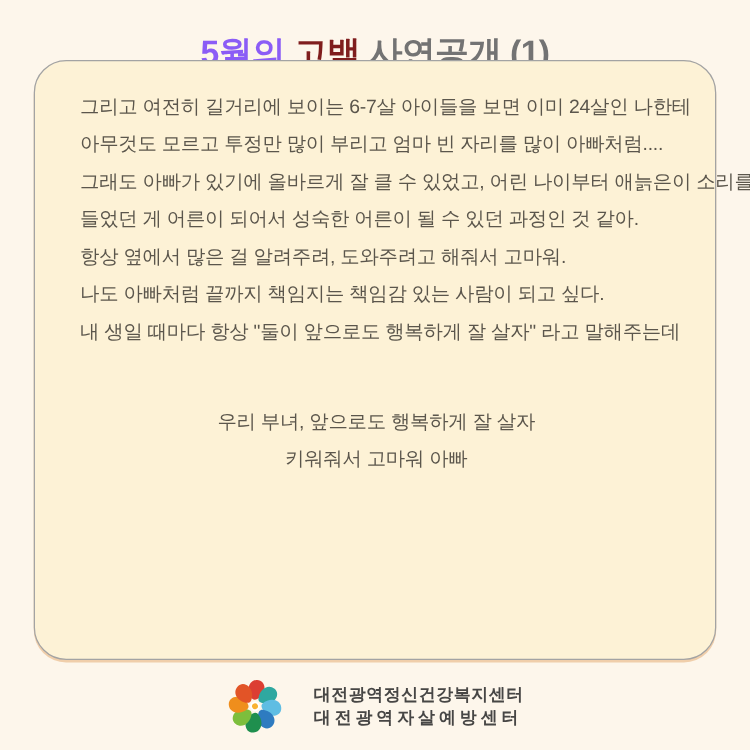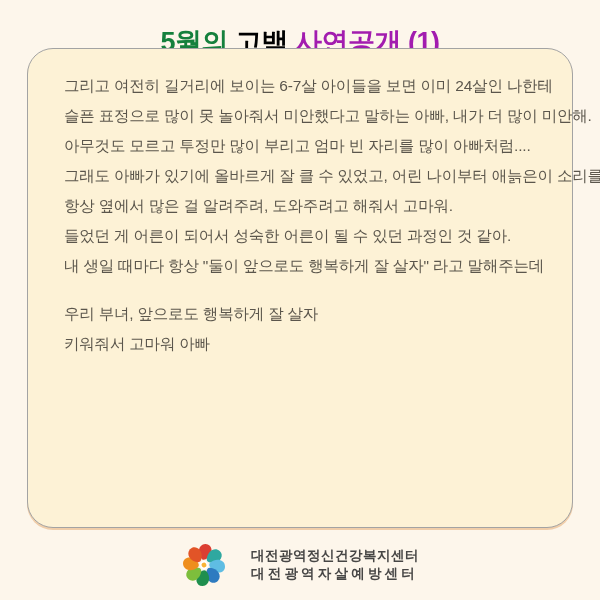--- a/index.html
+++ b/index.html
@@ -15,44 +15,44 @@
     position: absolute;
     top: 24px;
     left: 0;
     width: 100%;
     text-align: center;
     font-size: 27px;
     font-weight: 800;
     letter-spacing: -0.5px;
     white-space: nowrap;
   }
-  .title .t-orange { color: #15803d; }
-  .title .t-coral  { color: #000000; }
-  .title .t-dark   { color: #a21caf; margin-top: 12px; }
+  .title .t-orange { color: #8b5cf6; }
+  .title .t-coral  { color: #7f1d1d; }
+  .title .t-dark   { color: #737373; margin-top: 12px; }
   .card {
     position: absolute;
     left: 27px;
     top: 48px;
     width: 546px;
     height: 480px;
     box-sizing: border-box;
     background: #FDF2D6;
     border: 1px solid #a3a3a3;
     border-radius: 26px;
     box-shadow: 0 2px 0 rgba(224,158,92,0.45);
     padding: 22px 34px 0 36px;
   }
   .letter-line {
     font-size: 15.5px;
     line-height: 30px;
     color: #5B564C;
     letter-spacing: -0.2px;
     white-space: nowrap;
   }
-  .para2 { margin-top: 18px; }
+  .para2 { margin-top: 42px; text-align: center; }
   .footer {
     position: absolute;
     left: 0;
     bottom: 12px;
     width: 100%;
     display: flex;
     align-items: center;
     justify-content: center;
     gap: 7px;
   }
@@ -82,25 +82,25 @@
 
   <div class="title">
     <span class="t-orange">5월의</span>
     <span class="t-coral">고백</span>
     <span class="t-dark">사연공개 (1)</span>
   </div>
 
   <div class="card">
     <div>
       <div class="letter-line">그리고 여전히 길거리에 보이는 6-7살 아이들을 보면 이미 24살인 나한테</div>
-      <div class="letter-line">슬픈 표정으로 많이 못 놀아줘서 미안했다고 말하는 아빠, 내가 더 많이 미안해.</div>
       <div class="letter-line">아무것도 모르고 투정만 많이 부리고 엄마 빈 자리를 많이 아빠처럼....</div>
       <div class="letter-line">그래도 아빠가 있기에 올바르게 잘 클 수 있었고, 어린 나이부터 애늙은이 소리를</div>
+      <div class="letter-line">들었던 게 어른이 되어서 성숙한 어른이 될 수 있던 과정인 것 같아.</div>
       <div class="letter-line">항상 옆에서 많은 걸 알려주려, 도와주려고 해줘서 고마워.</div>
-      <div class="letter-line">들었던 게 어른이 되어서 성숙한 어른이 될 수 있던 과정인 것 같아.</div>
+      <div class="letter-line">나도 아빠처럼 끝까지 책임지는 책임감 있는 사람이 되고 싶다.</div>
       <div class="letter-line">내 생일 때마다 항상 "둘이 앞으로도 행복하게 잘 살자" 라고 말해주는데</div>
     </div>
     <div class="para2">
       <div class="letter-line">우리 부녀, 앞으로도 행복하게 잘 살자</div>
       <div class="letter-line">키워줘서 고마워 아빠</div>
     </div>
   </div>
 
   <div class="footer">
     <svg class="logo-mark" viewBox="-25 -25 50 50" aria-hidden="true">

